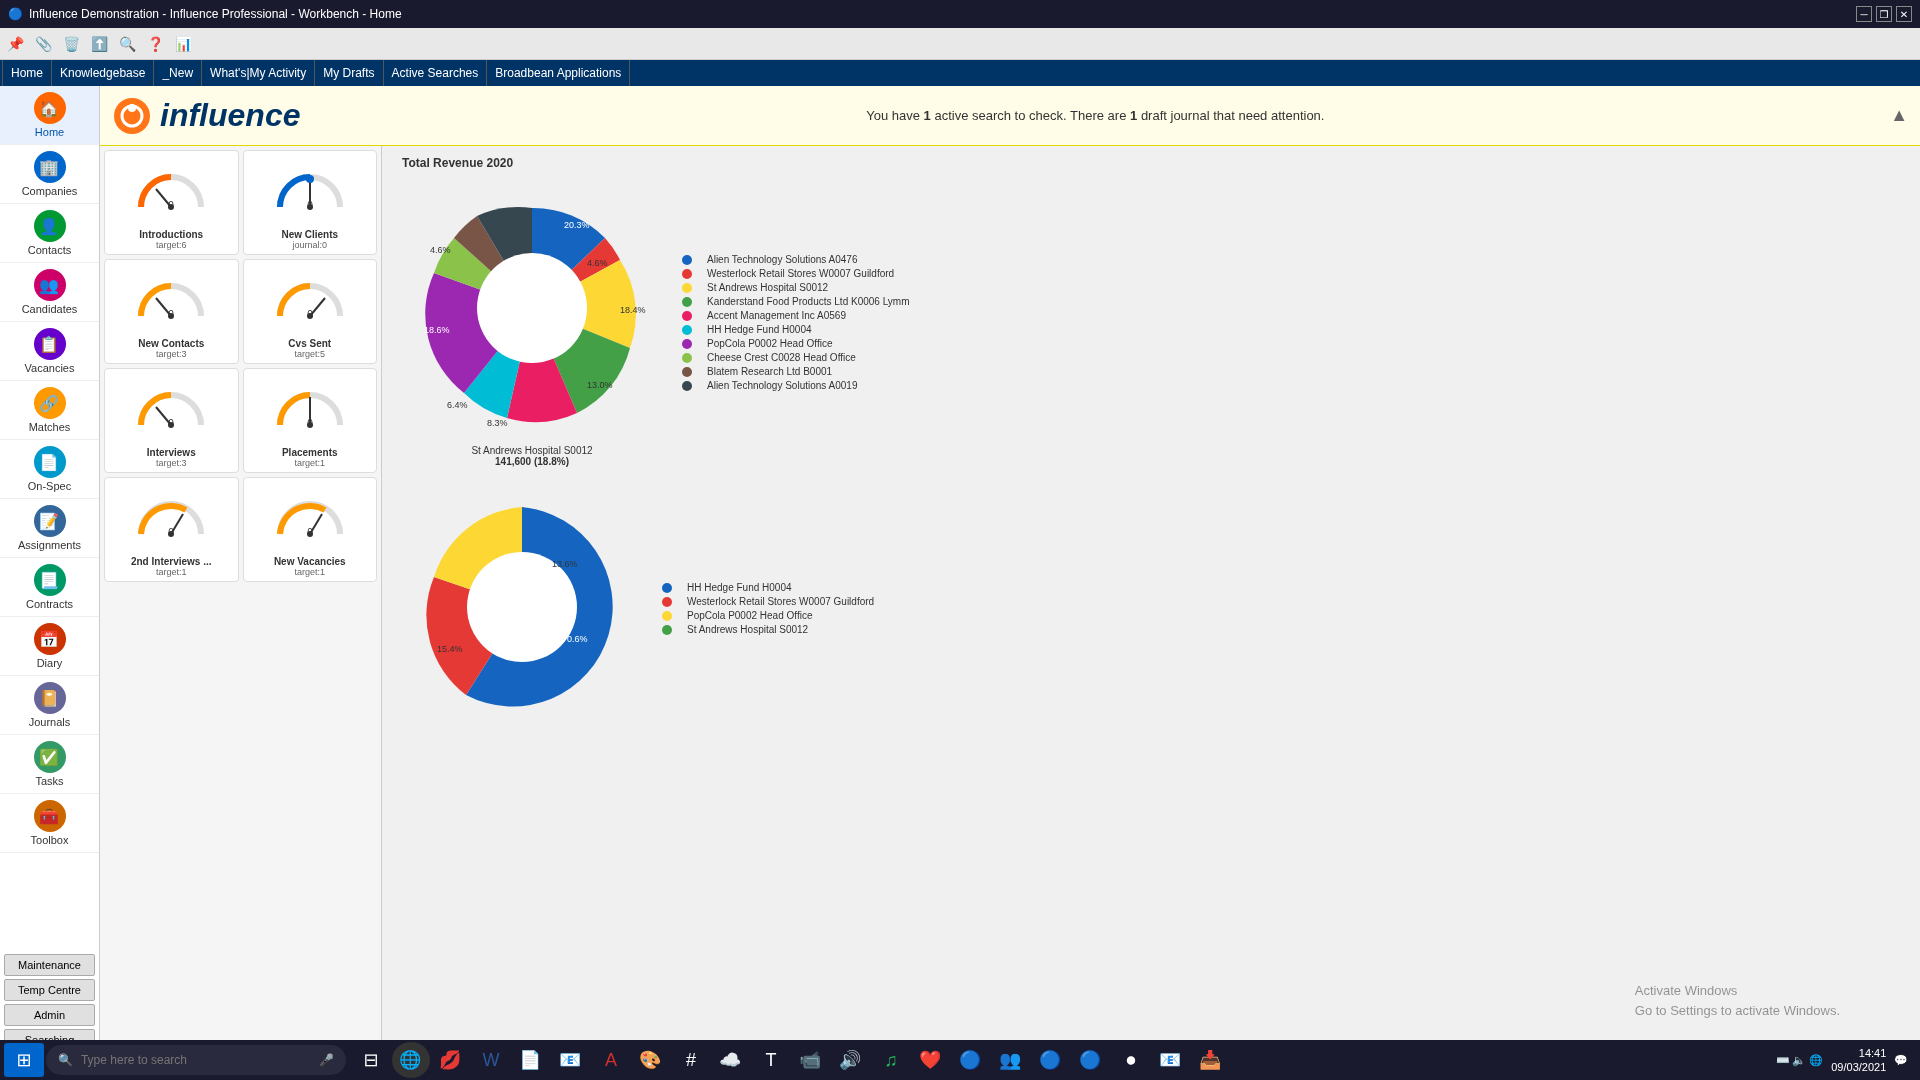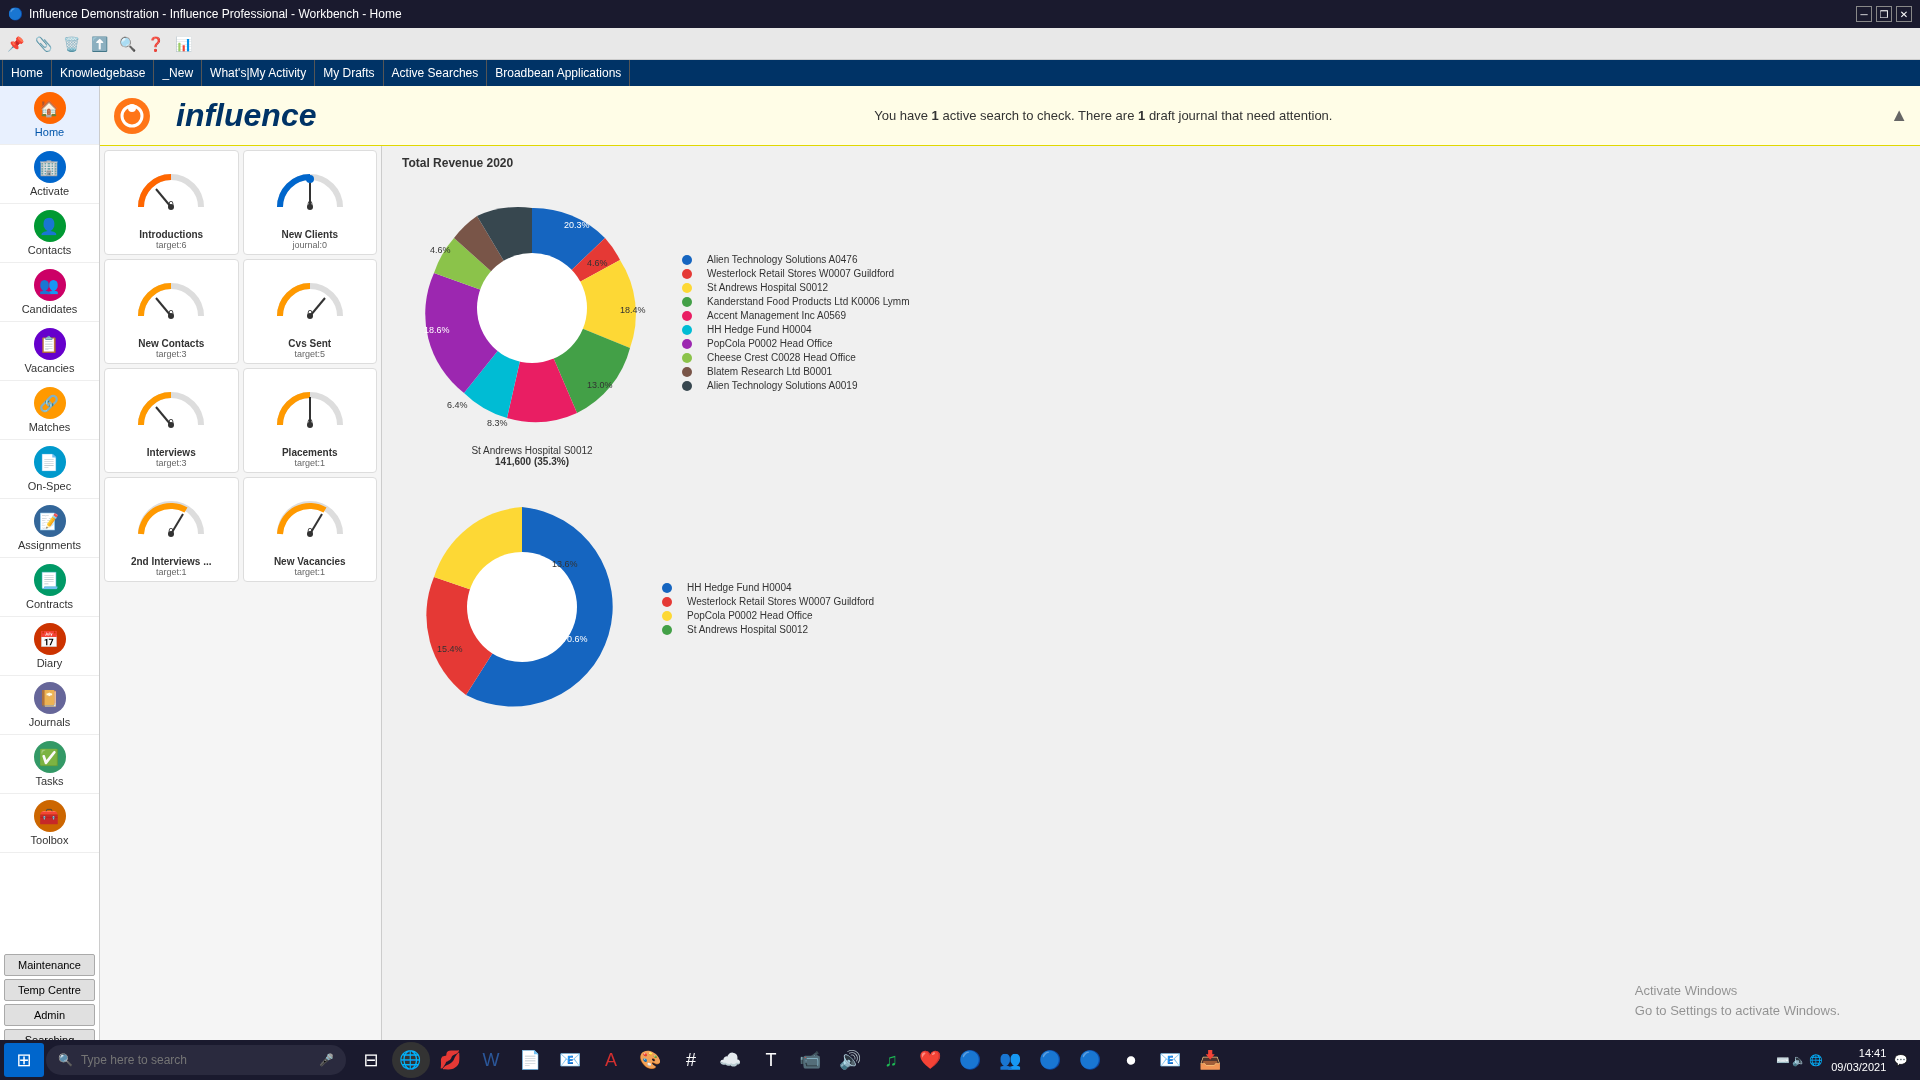--- a/index.html
+++ b/index.html
@@ -124,21 +124,21 @@
       padding: 6px 12px;
       display: flex;
       align-items: center;
       justify-content: space-between;
       border-bottom: 1px solid #e0d800;
       min-height: 60px;
     }
     .influence-logo {
       display: flex;
       align-items: center;
-      gap: 24px;
+      gap: 8px;
     }
     .logo-icon {
       width: 40px;
       height: 40px;
     }
     .logo-text {
       font-size: 32px;
       font-weight: bold;
       color: #003366;
       font-style: italic;
@@ -343,21 +343,21 @@
   <div class="content-area">
 
     <div class="sidebar">
       <div class="sidebar-nav">
         <div class="sidebar-item active">
           <div class="sidebar-icon icon-home">🏠</div>
           <span>Home</span>
         </div>
         <div class="sidebar-item">
           <div class="sidebar-icon icon-companies">🏢</div>
-          <span>Activate</span>
+          <span>Companies</span>
         </div>
         <div class="sidebar-item">
           <div class="sidebar-icon icon-contacts">👤</div>
           <span>Contacts</span>
         </div>
         <div class="sidebar-item">
           <div class="sidebar-icon icon-candidates">👥</div>
           <span>Candidates</span>
         </div>
         <div class="sidebar-item">
@@ -580,21 +580,21 @@
                     <text x="162" y="50" font-size="9" fill="white">20.3%</text>
                     <text x="218" y="135" font-size="9" fill="#333">18.4%</text>
                     <text x="185" y="210" font-size="9" fill="#333">13.0%</text>
                     <text x="85" y="248" font-size="9" fill="#333">8.3%</text>
                     <text x="45" y="230" font-size="9" fill="#333">6.4%</text>
                     <text x="22" y="155" font-size="9" fill="white">18.6%</text>
                     <text x="28" y="75" font-size="9" fill="#333">4.6%</text>
                   </svg>
                   <div class="chart-label-below">
                     <span>St Andrews Hospital S0012</span><br>
-                    <strong>141,600 (35.3%)</strong>
+                    <strong>141,600 (18.8%)</strong>
                   </div>
                 </div>
                 <div class="chart-legend">
                   <div class="legend-item">
                     <div class="legend-dot" style="background:#1565C0;"></div>
                     <span>Alien Technology Solutions A0476</span>
                   </div>
                   <div class="legend-item">
                     <div class="legend-dot" style="background:#e53935;"></div>
                     <span>Westerlock Retail Stores W0007 Guildford</span>

